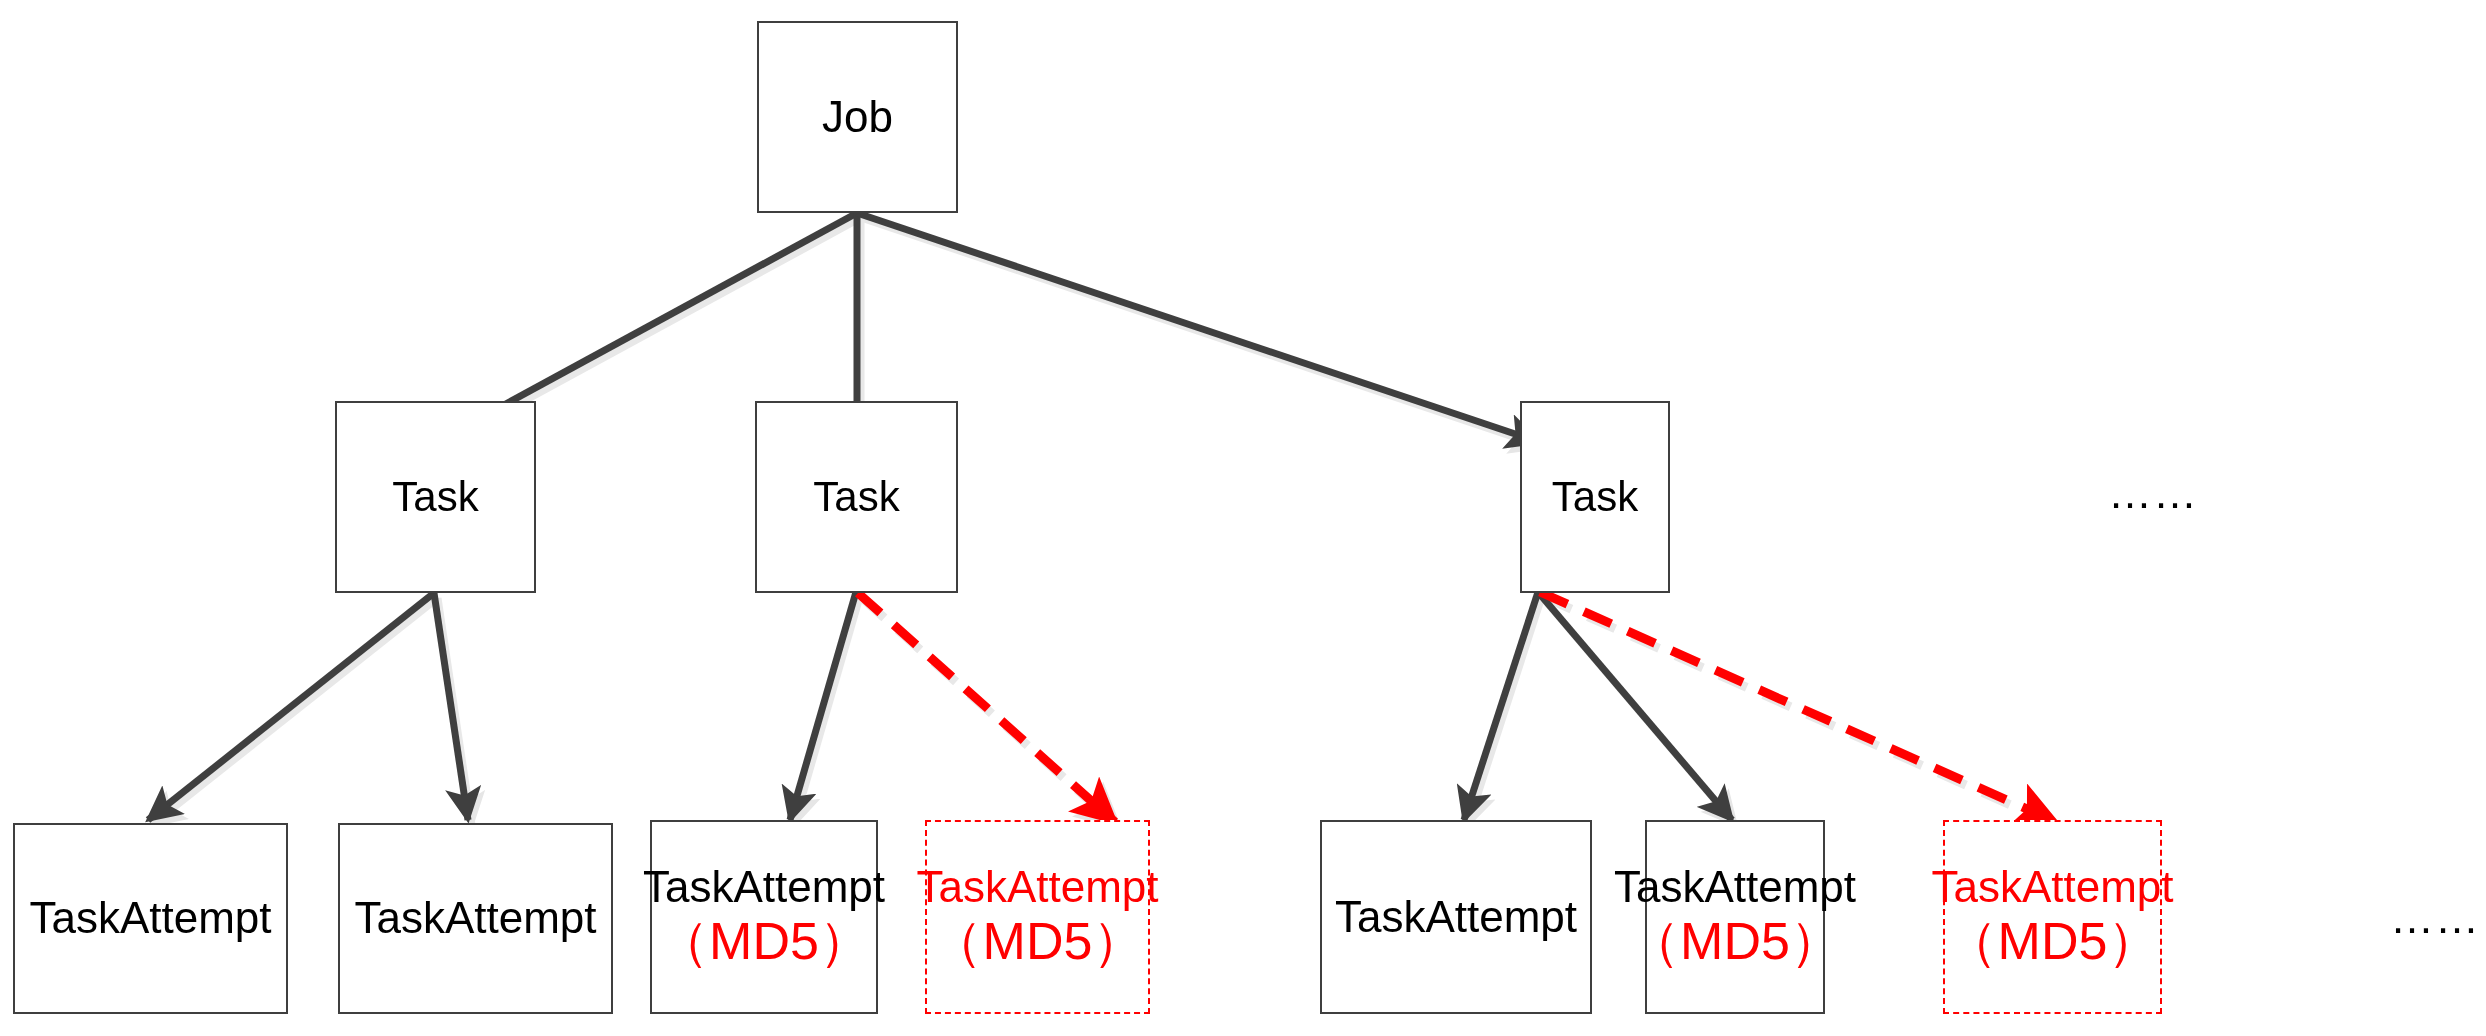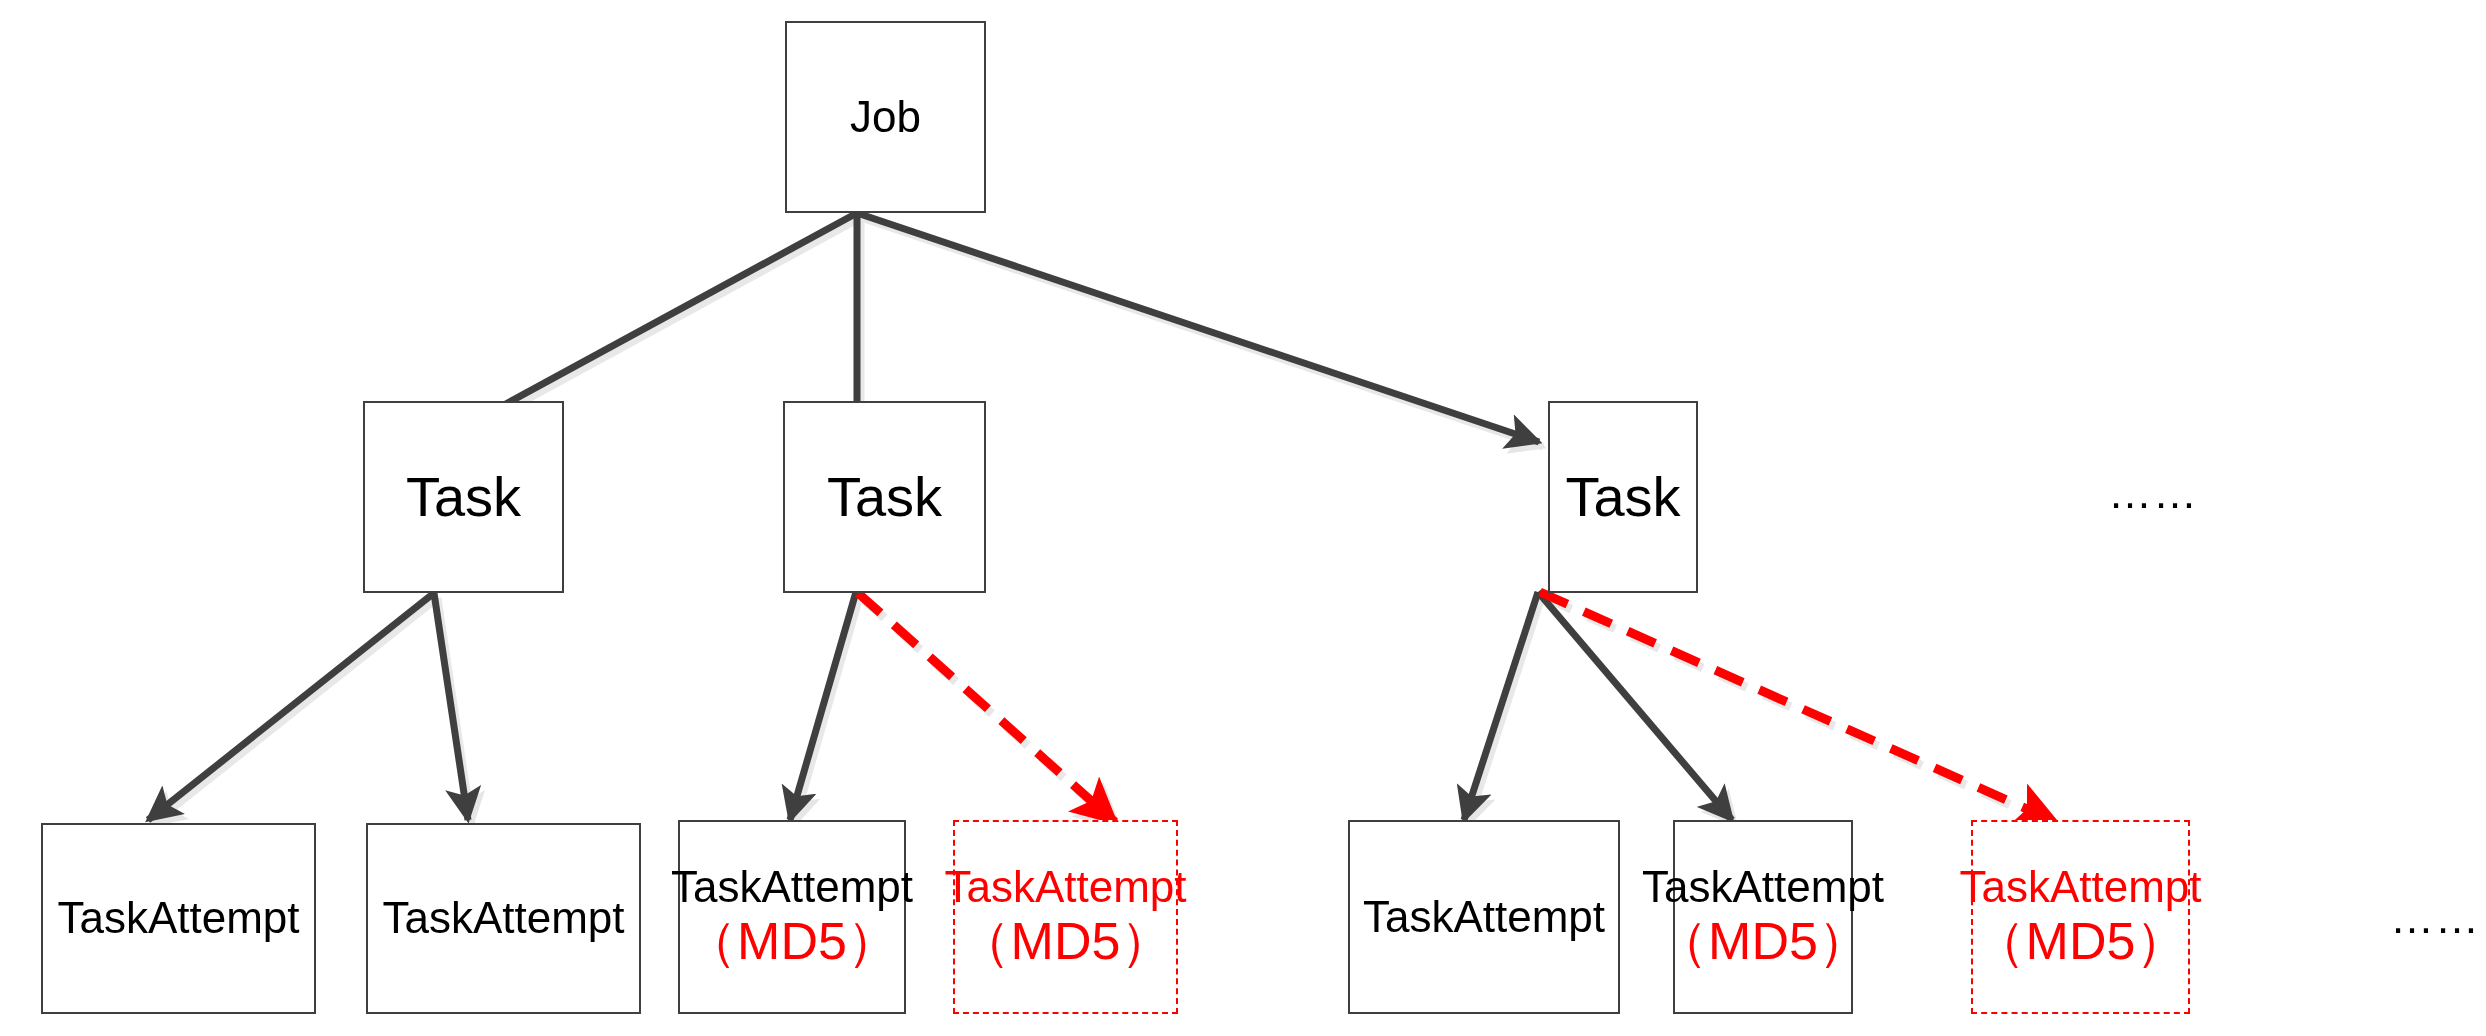--- a/index.html
+++ b/index.html
@@ -28,39 +28,38 @@
   .node {
     position: absolute;
     box-sizing: border-box;
     background: #ffffff;
     display: flex;
     flex-direction: column;
     align-items: center;
     justify-content: center;
     line-height: 1.14;
     z-index: 3;
-    margin-left: 28px;
   }
   .node.solid {
     border: 2px solid #3f3f3f;
   }
   .node.dashed-red {
     border: 2px dashed #ff0000;
   }
   .node .line1 {
     white-space: nowrap;
   }
   .node .line2 {
     white-space: nowrap;
   }
   .t-black { color: #000000; }
   .t-red   { color: #ff0000; }
 
   .lbl-job   { font-size: 44px; }
-  .lbl-task  { font-size: 56px; }
+  .lbl-task  { font-size: 42px; }
   .lbl-ta    { font-size: 44px; }
   .lbl-md5   { font-size: 52px; }
 
   .ellipsis {
     position: absolute;
     color: #000000;
     font-size: 44px;
     letter-spacing: 1px;
     white-space: nowrap;
     z-index: 3;

